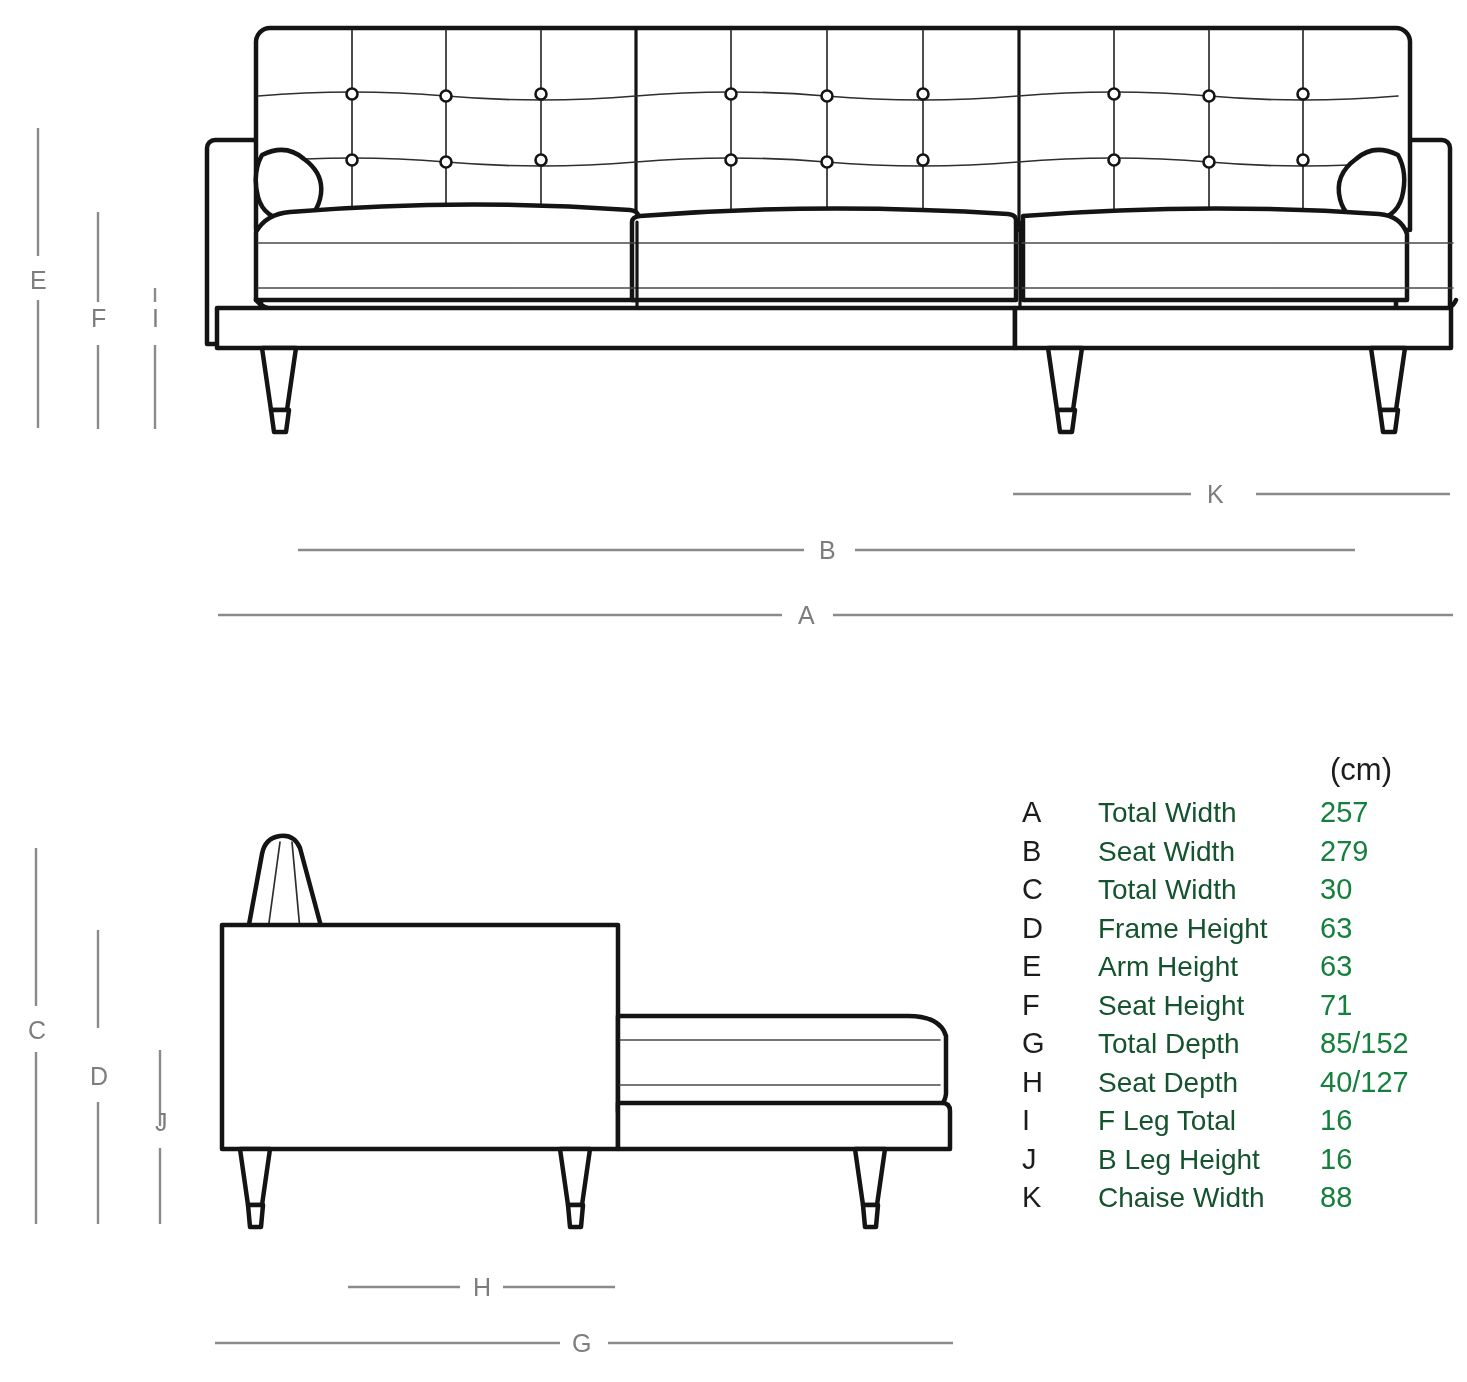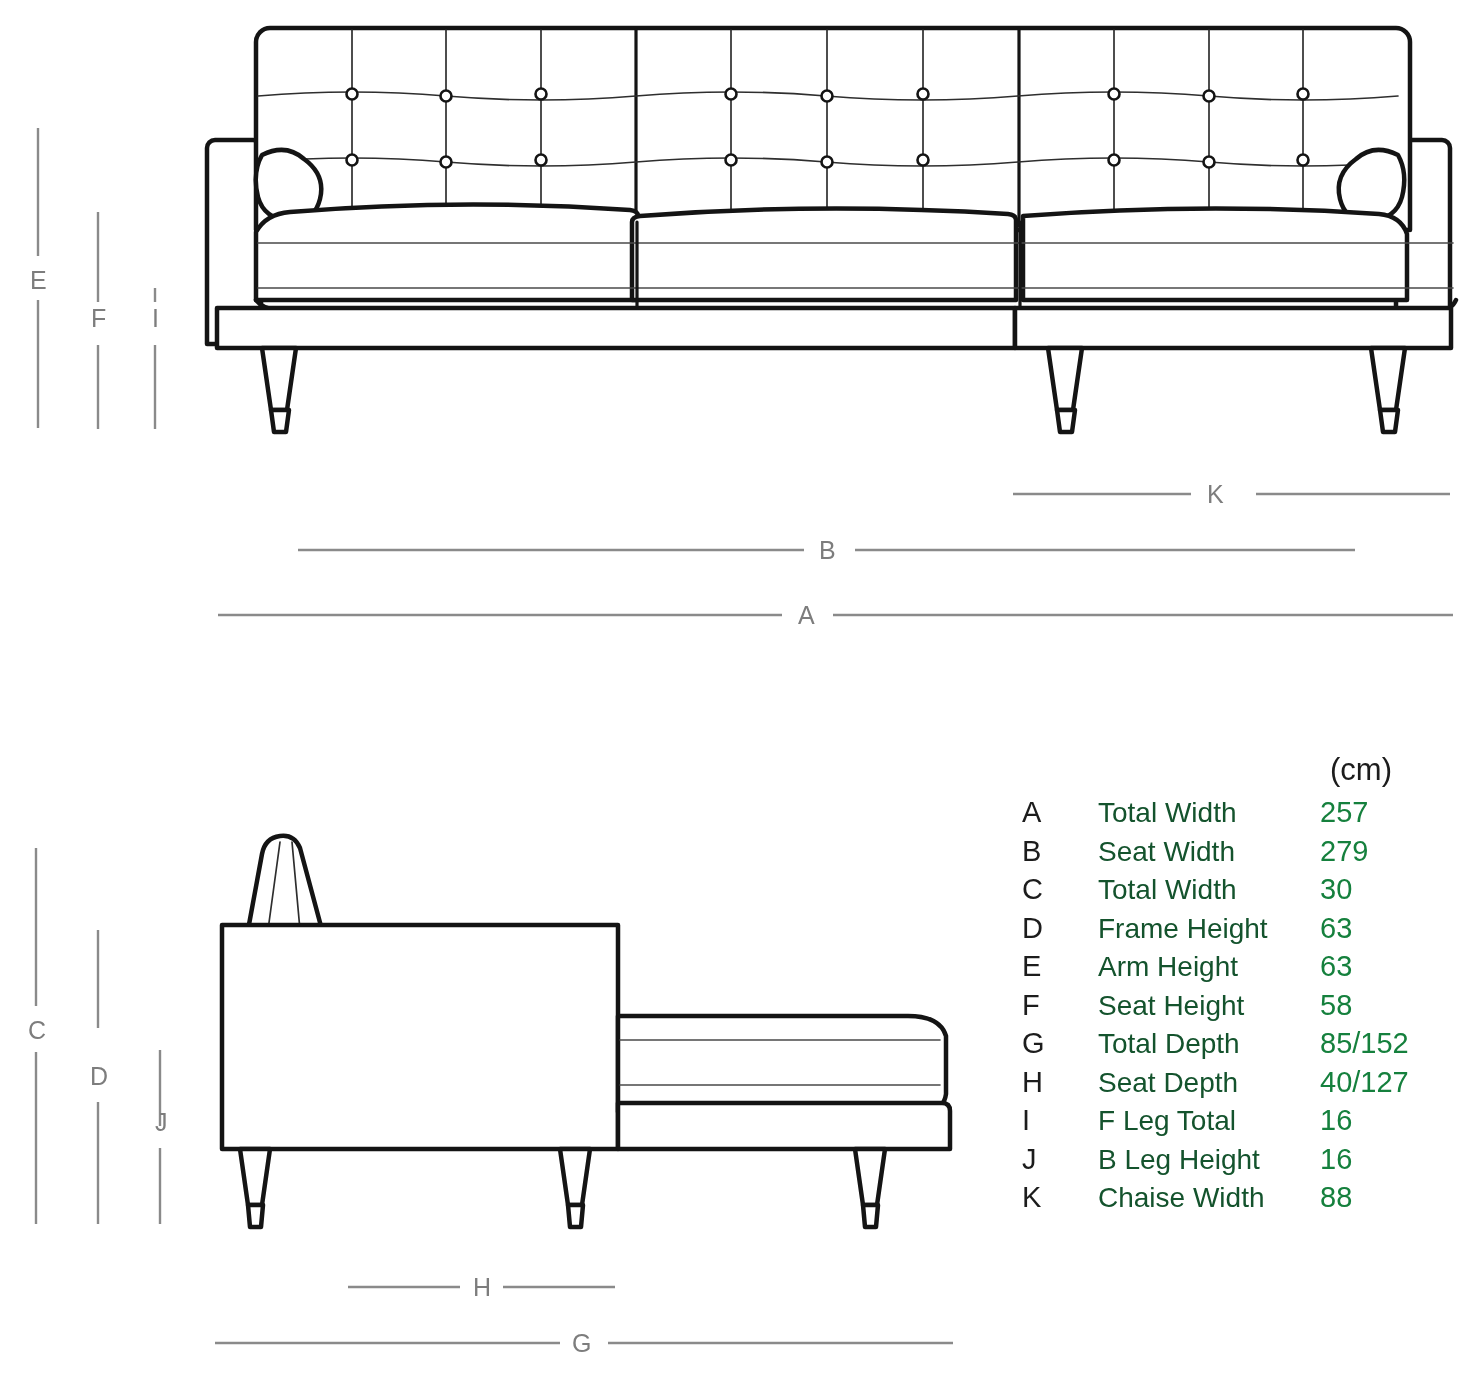--- a/index.html
+++ b/index.html
@@ -297,21 +297,21 @@
           <div class="c-val">63</div>
         </div>
         <div class="row">
           <div class="c-key">E</div>
           <div class="c-label">Arm Height</div>
           <div class="c-val">63</div>
         </div>
         <div class="row">
           <div class="c-key">F</div>
           <div class="c-label">Seat Height</div>
-          <div class="c-val">58</div>
+          <div class="c-val">71</div>
         </div>
         <div class="row">
           <div class="c-key">G</div>
           <div class="c-label">Total Depth</div>
           <div class="c-val">85/152</div>
         </div>
         <div class="row">
           <div class="c-key">H</div>
           <div class="c-label">Seat Depth</div>
           <div class="c-val">40/127</div>

